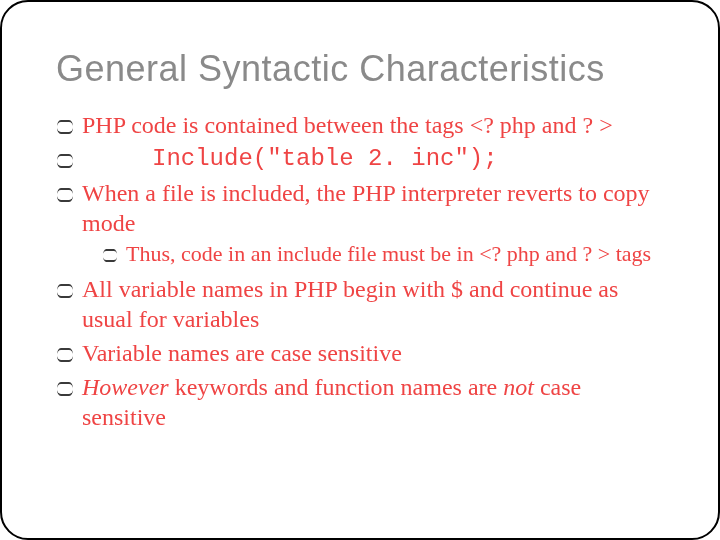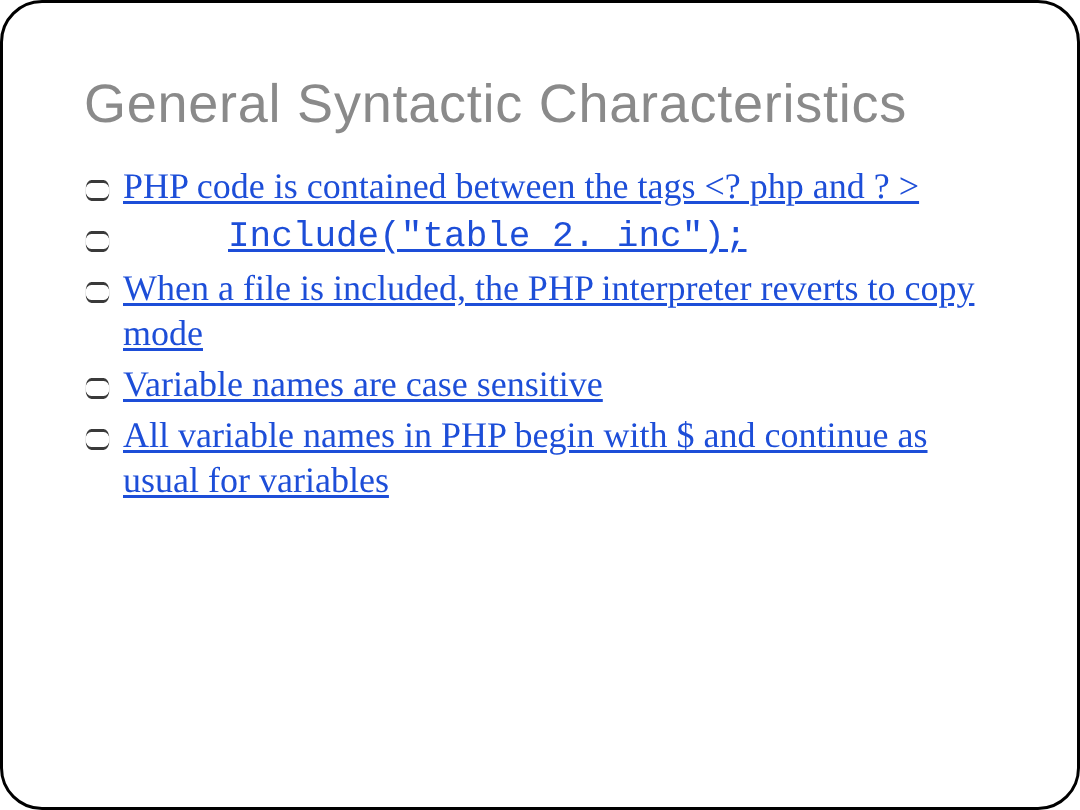--- a/index.html
+++ b/index.html
@@ -12,21 +12,21 @@
     position: relative;
     overflow: hidden;
   }
   .title {
     font-size: 36px;
     color: #8a8a8a;
     font-weight: 400;
     margin-bottom: 20px;
     letter-spacing: 0.5px;
   }
-  ul.top { list-style: none; font-family: "Times New Roman", Times, serif; font-size: 24px; line-height: 1.25; color: #1d4ed8; text-decoration: underline; }
+  ul.top { list-style: none; font-family: "Times New Roman", Times, serif; font-size: 24px; line-height: 1.25; color: #ef4444; }
   ul.top > li { position: relative; padding-left: 26px; margin-bottom: 4px; }
   ul.top > li::before {
     content: "";
     position: absolute;
     left: 0; top: 10px;
     width: 18px; height: 10px;
     border-top: 2px solid #3a3a3a;
     border-bottom: 2px solid #3a3a3a;
     border-radius: 50% 50% 50% 50% / 100% 100% 100% 100%;
     transform: scaleX(0.9);
@@ -61,20 +61,26 @@
 
   <ul class="top">
     <li><span>PHP code is contained between the tags &lt;? php  and ? &gt;</span></li>
 
     <li>
       <span class="code-indent">Include("table 2. inc");</span>
     </li>
 
     <li>
       <span>When a file is included, the PHP interpreter reverts to copy mode</span>
+      <ul class="sub">
+        <li><span>Thus, code in an include file must be in &lt;? php  and ? &gt; tags</span></li>
+      </ul>
     </li>
+
+    <li><span>All variable names in PHP begin with $ and continue as usual for variables</span></li>
 
     <li><span>Variable names are case sensitive</span></li>
 
-    <li><span>All variable names in PHP begin with $ and continue as usual for variables</span></li>
-
+    <li>
+      <span class="italic">However</span><span> keywords and function names are </span><span class="italic">not</span><span> case sensitive</span>
+    </li>
   </ul>
 </div>
 
 </body></html>

